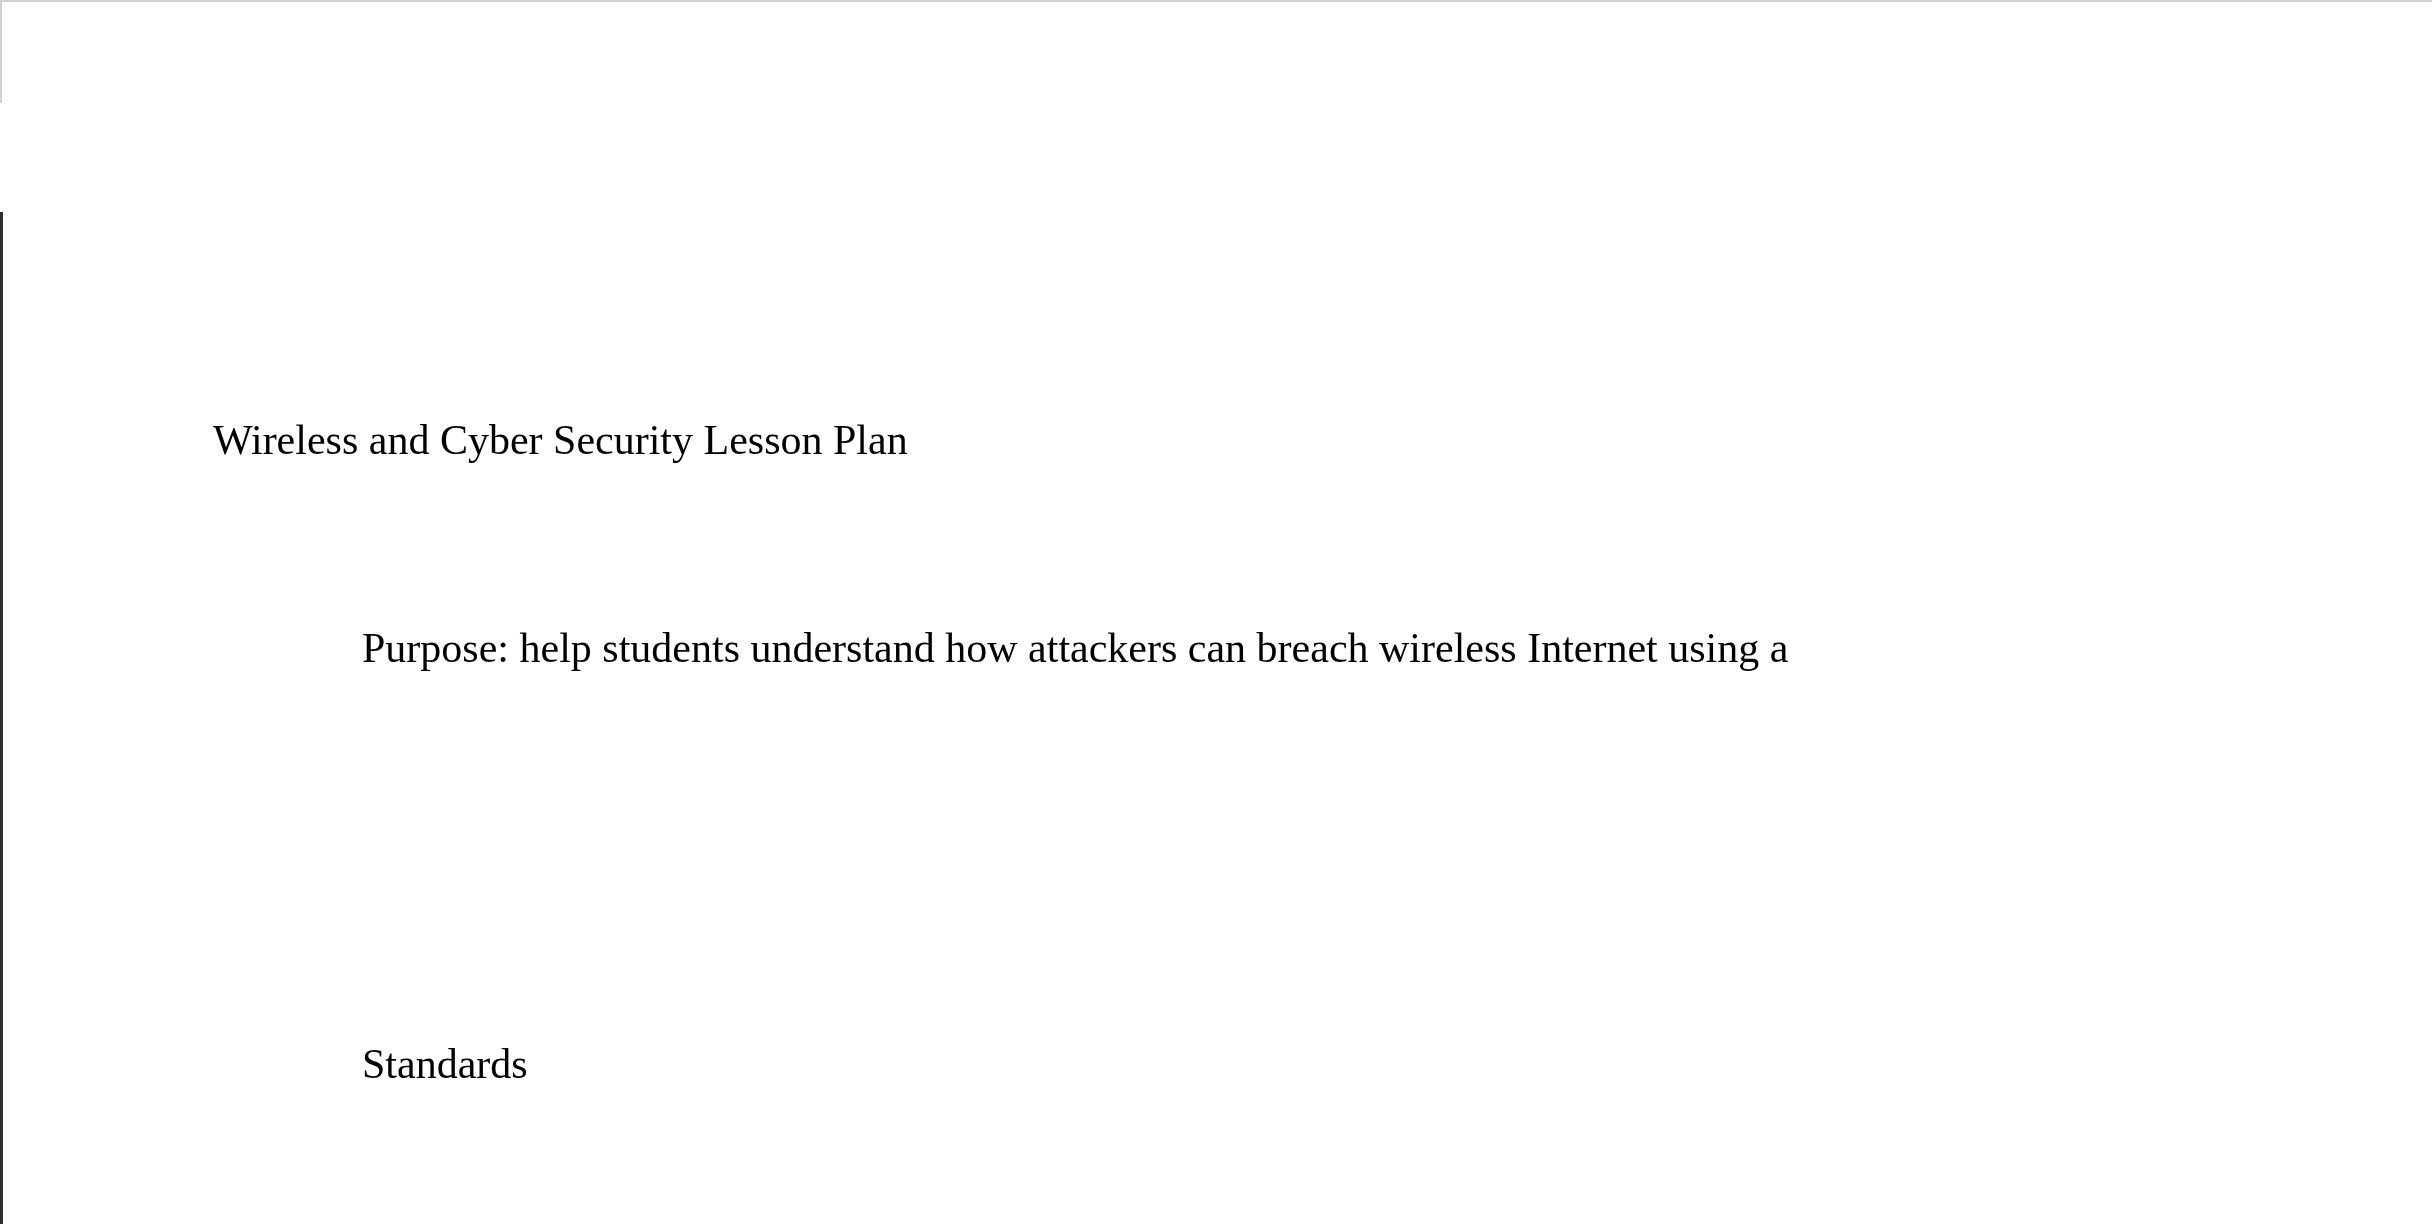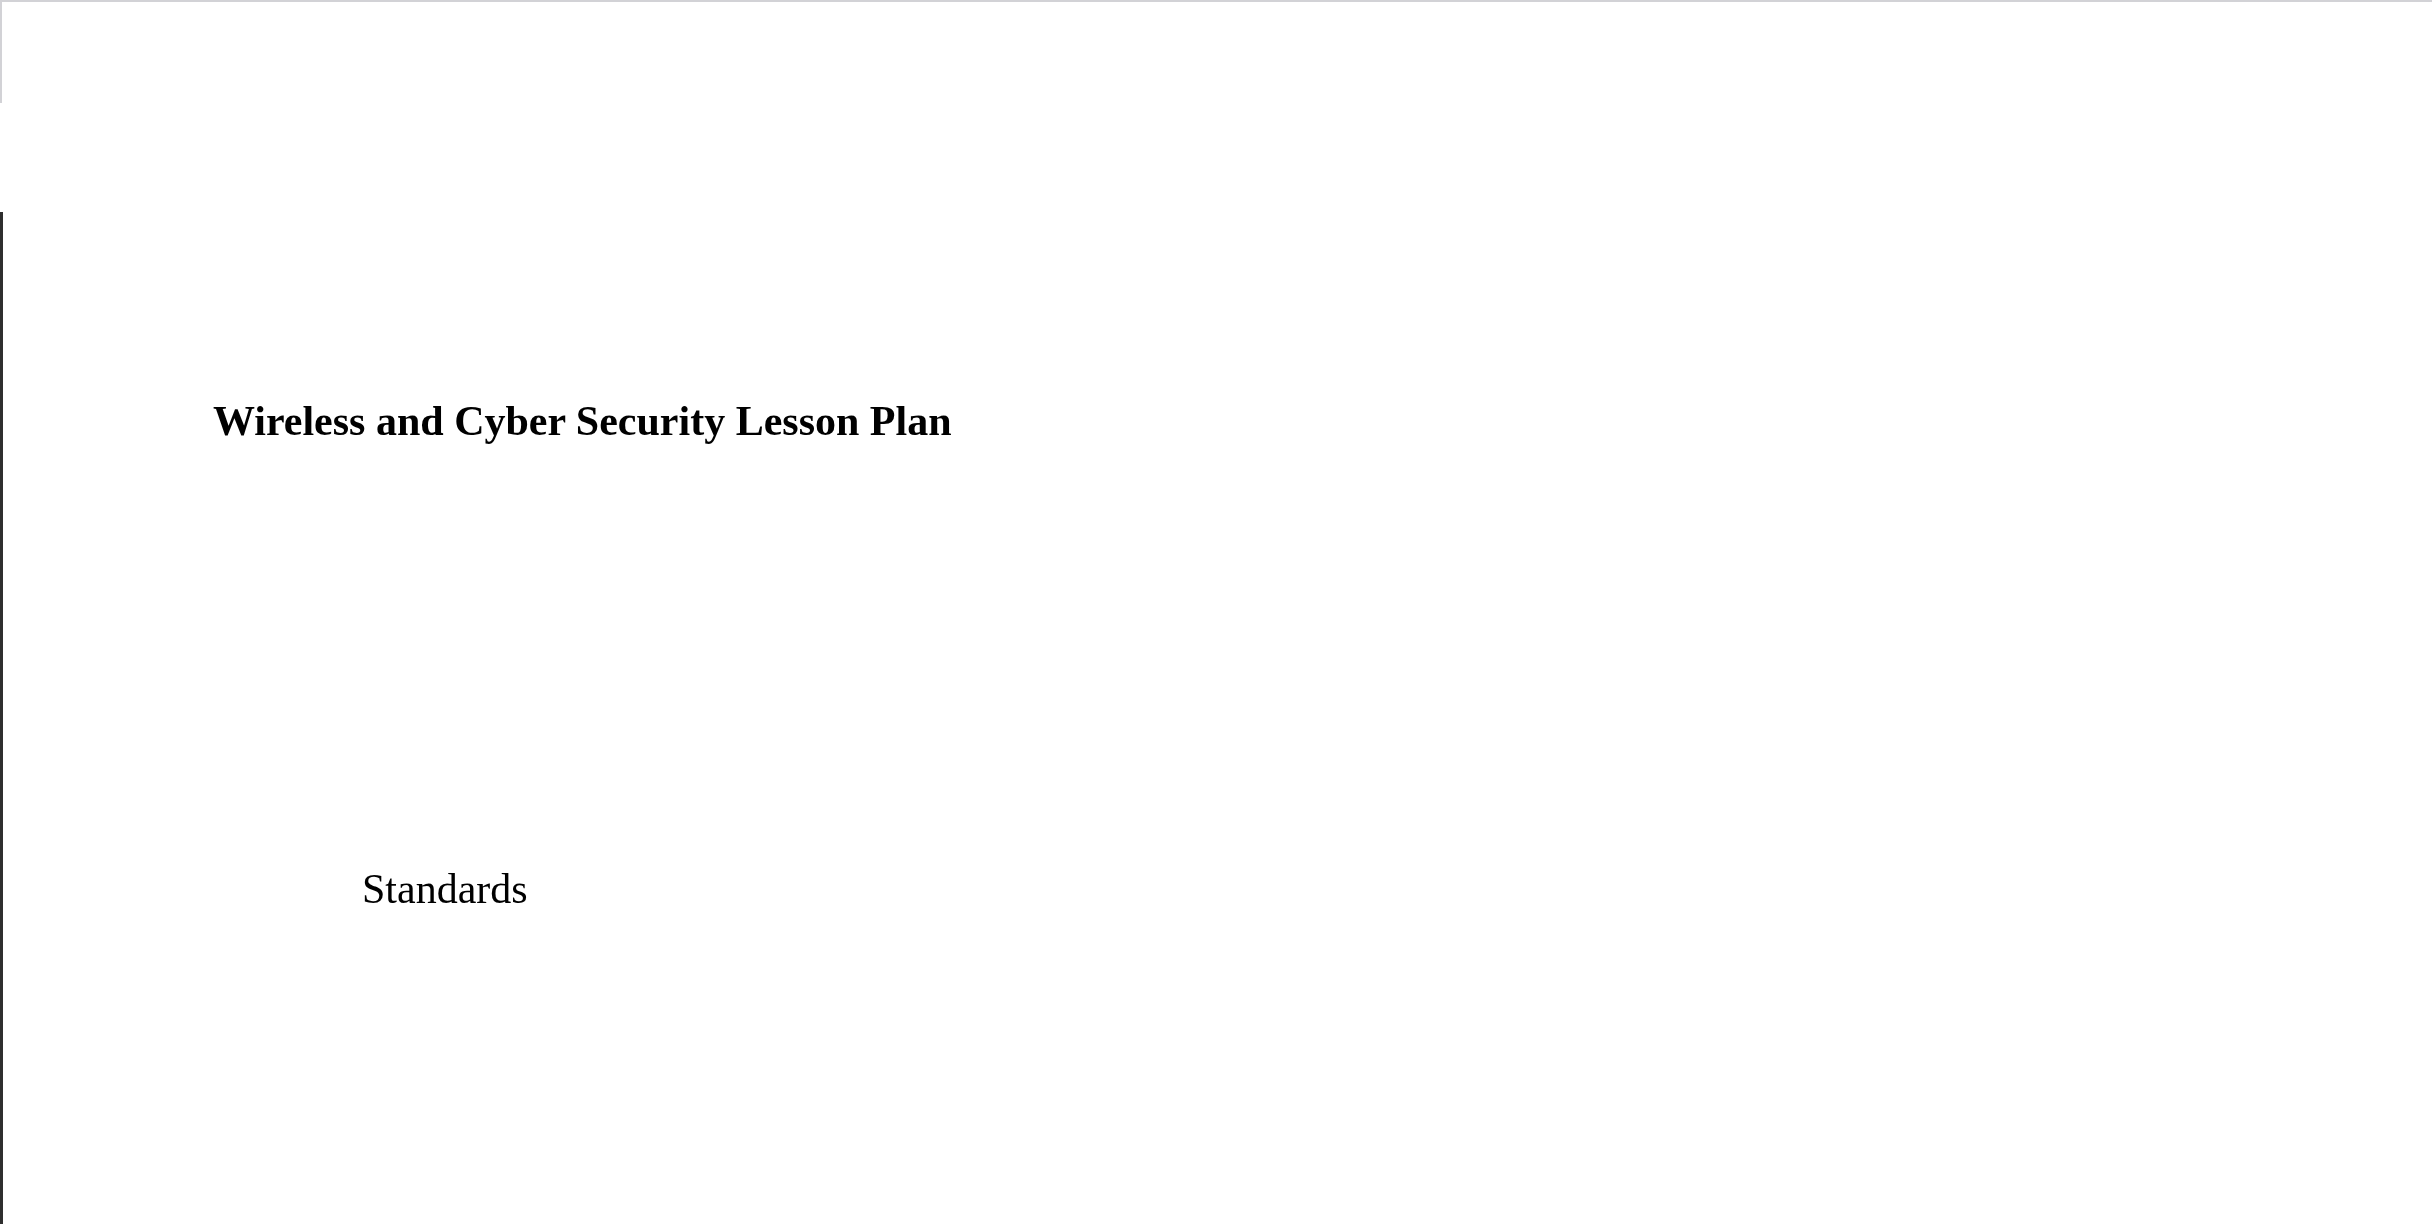--- a/index.html
+++ b/index.html
@@ -38,33 +38,34 @@
   .doc {
     position: absolute;
     left: 213px;
     top: 291px;
     width: 2100px;
     font-size: 42px;
     line-height: 52px;
     white-space: pre;
   }
   .line { min-height: 52px; }
-  .title-line { font-weight: bold; }
+  .title-line { font-weight: normal; margin-top: 19px; }
   .ind  { padding-left: 149px; }
 </style>
 </head>
 <body>
 
 <div class="top-border"></div>
 <div class="left-edge-light"></div>
 <div class="left-edge-dark"></div>
 
 <div class="doc">
   <div class="line title-line">Wireless and Cyber Security Lesson Plan</div>
 
+  <div class="line ind">Purpose: help students understand how attackers can breach wireless Internet using a</div>
 
   <div class="line"></div>
 
   <div class="line ind">Standards</div>
   
   
 
   
 
   

